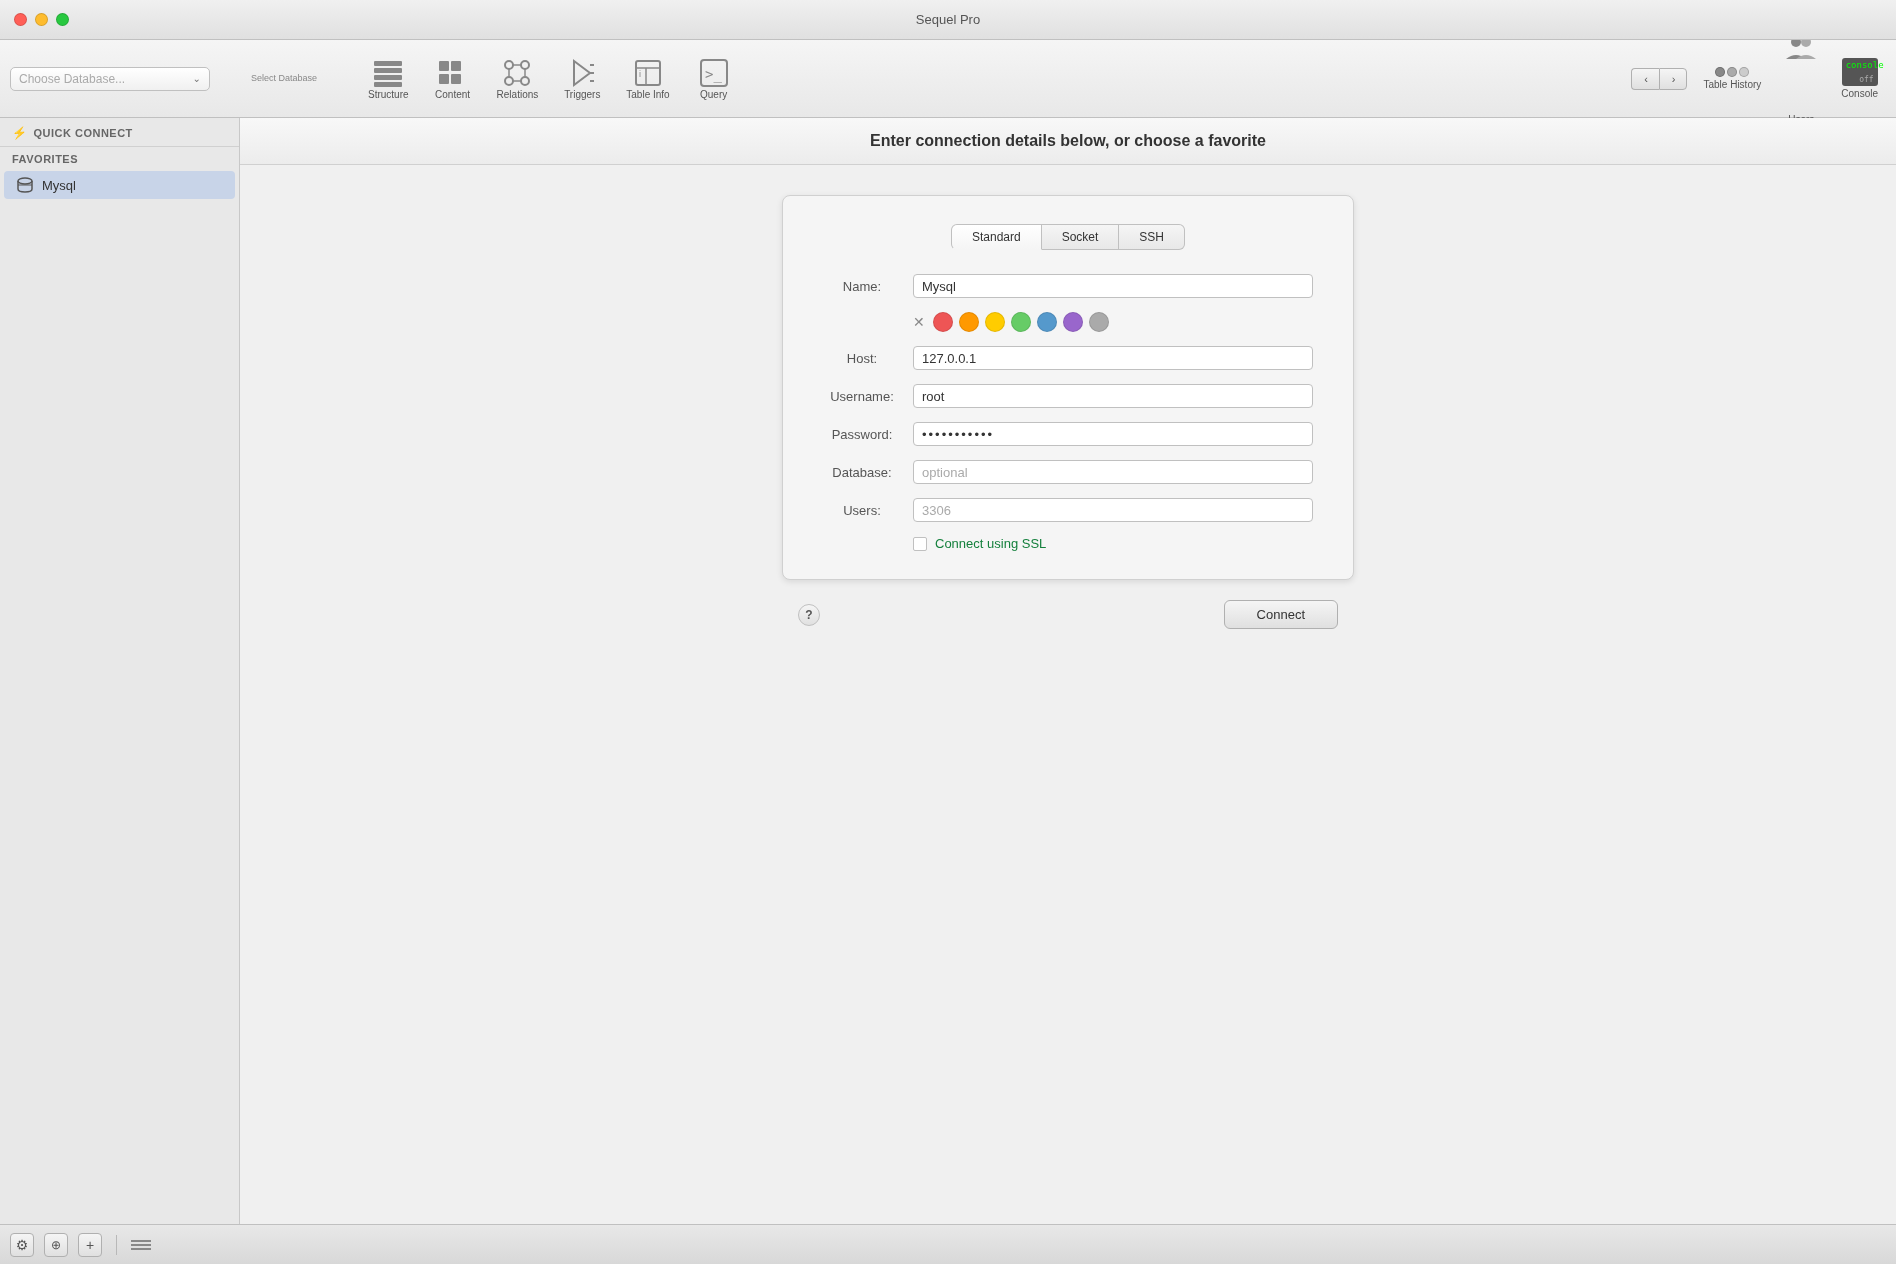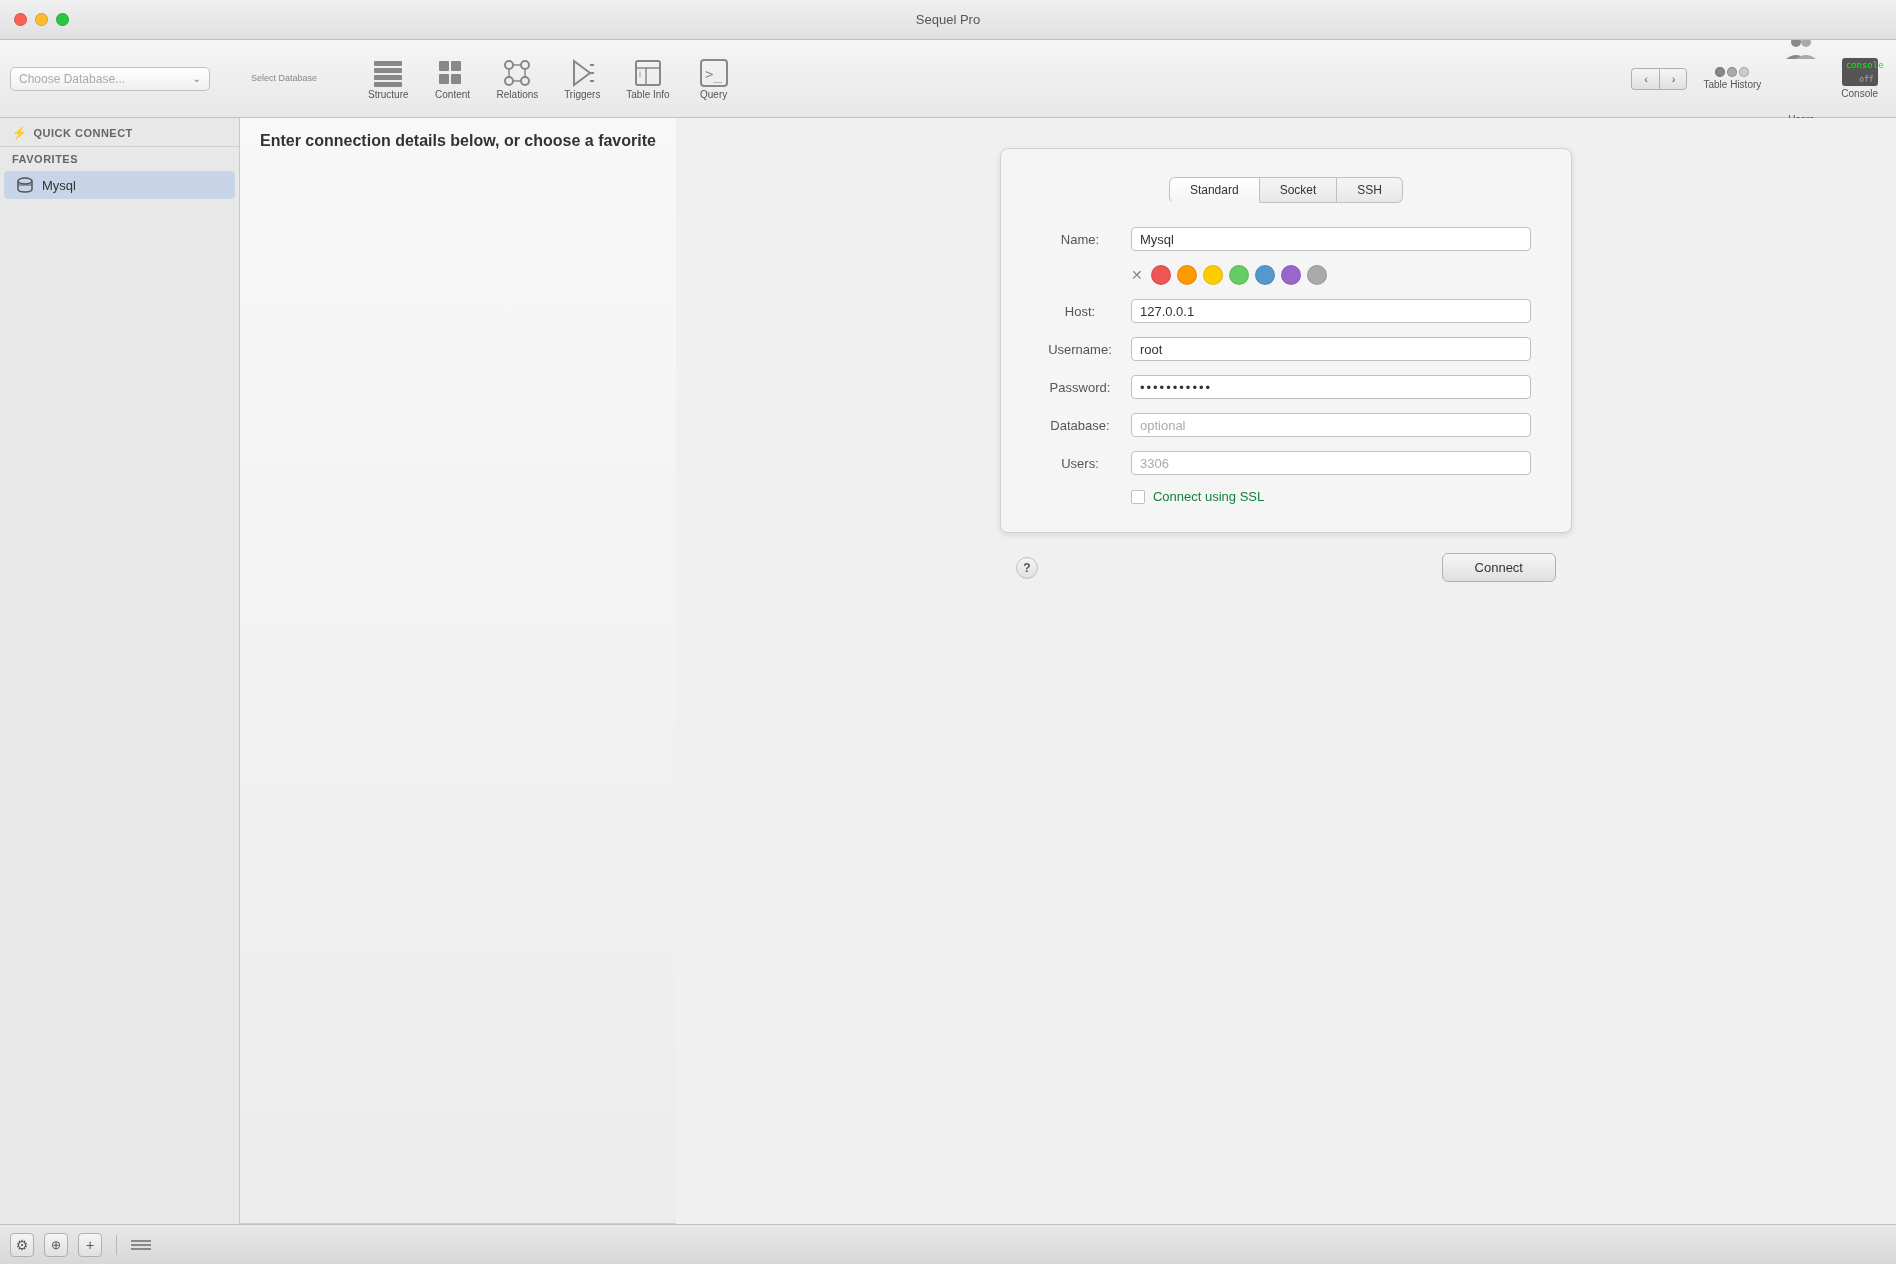--- a/index.html
+++ b/index.html
@@ -179,21 +179,21 @@
       display: flex;
       align-items: center;
       justify-content: center;
     }
 
     
     .content-area {
       flex: 1;
       background: #f0f0f0;
       display: flex;
-      flex-direction: row;
+      flex-direction: column;
     }
     .content-header {
       background: linear-gradient(to bottom, #f8f8f8, #ececec);
       padding: 14px 20px;
       text-align: center;
       font-size: 16px;
       font-weight: 600;
       color: #333;
       border-bottom: 1px solid #d0d0d0;
     }

